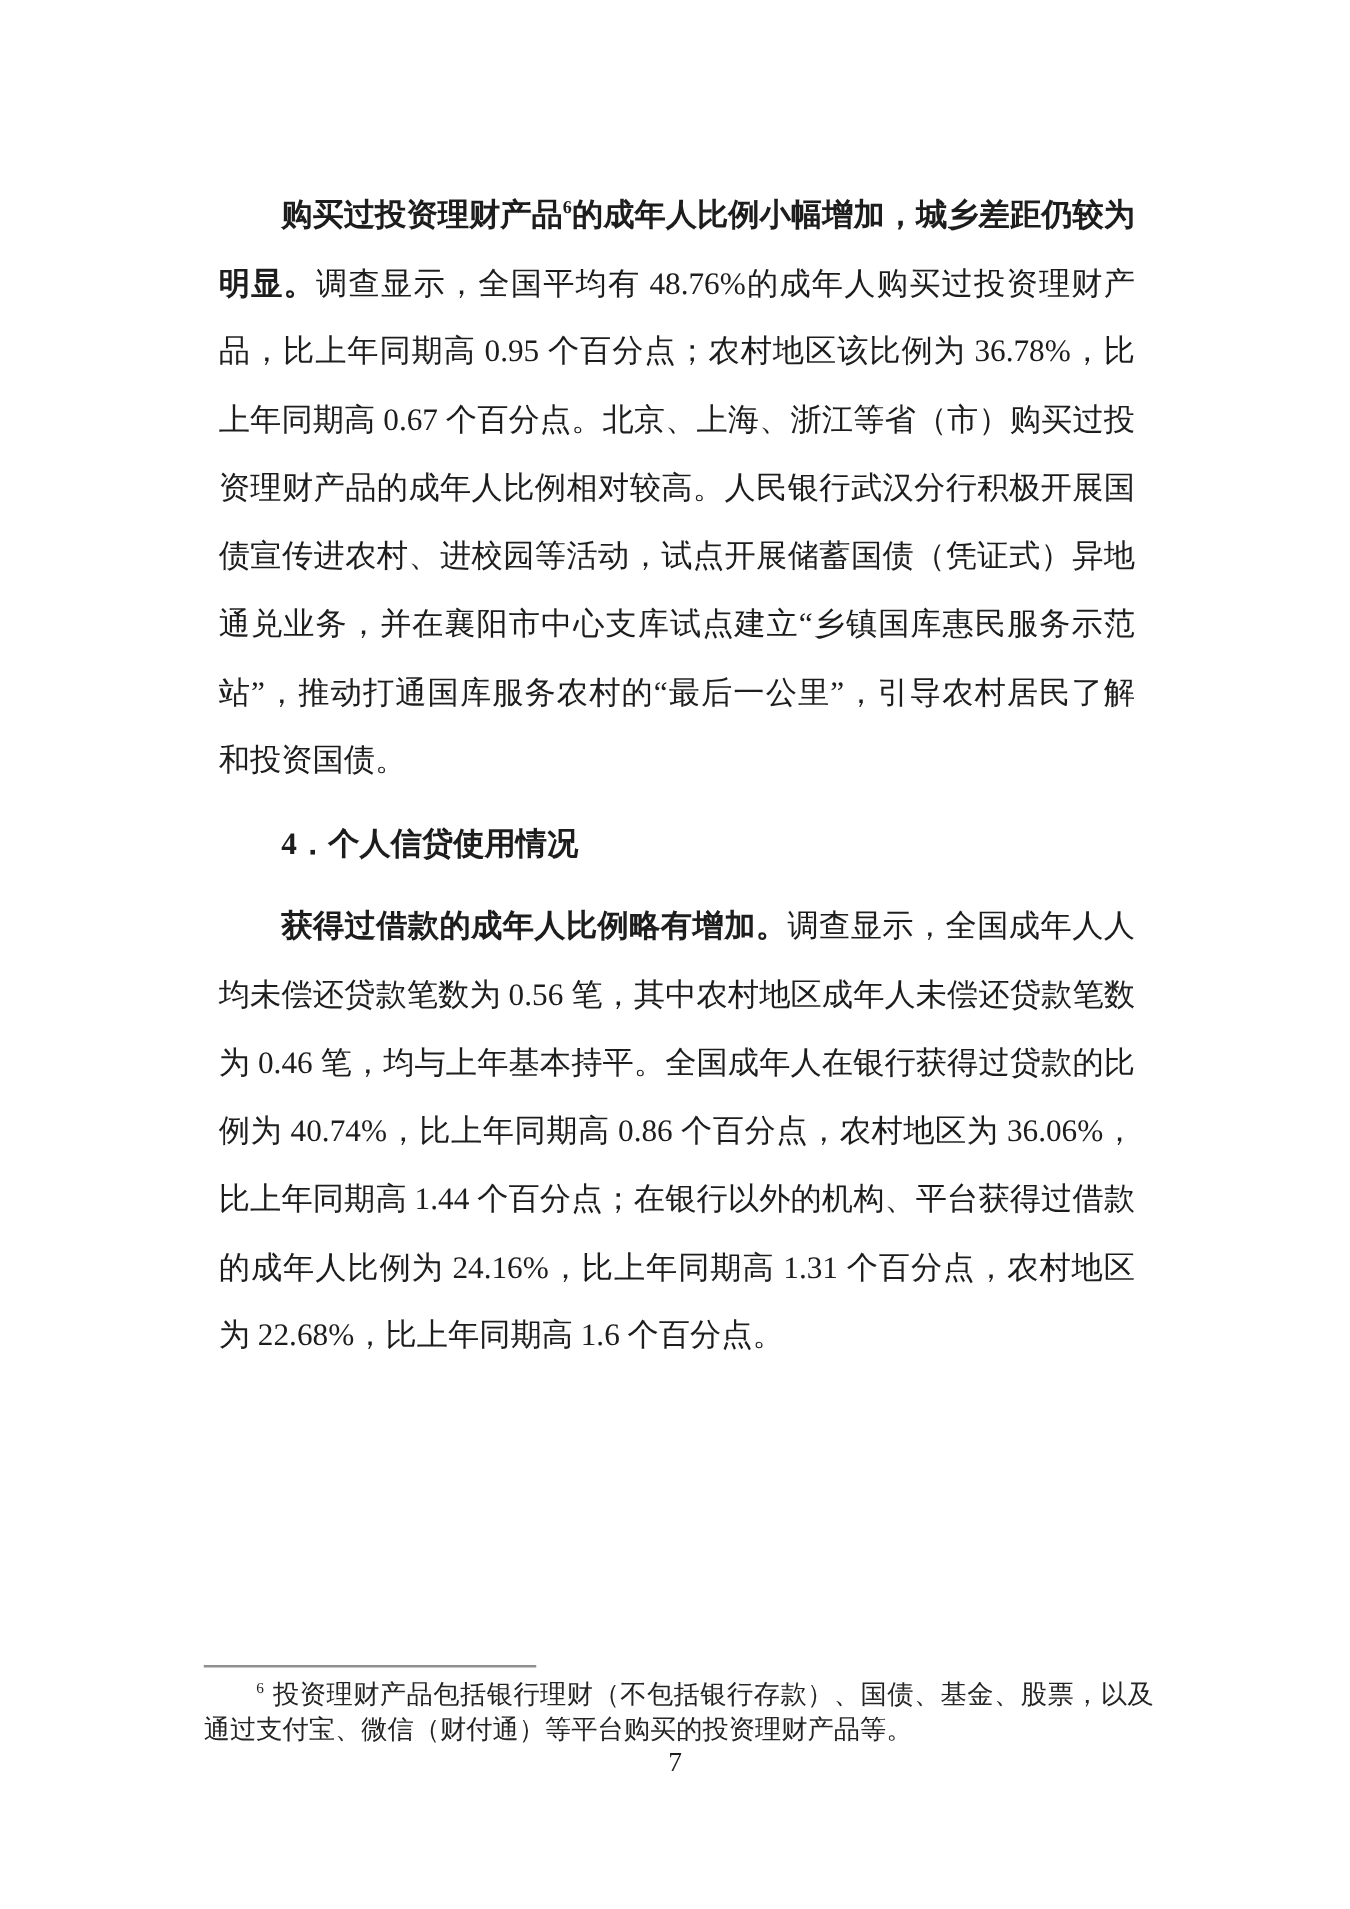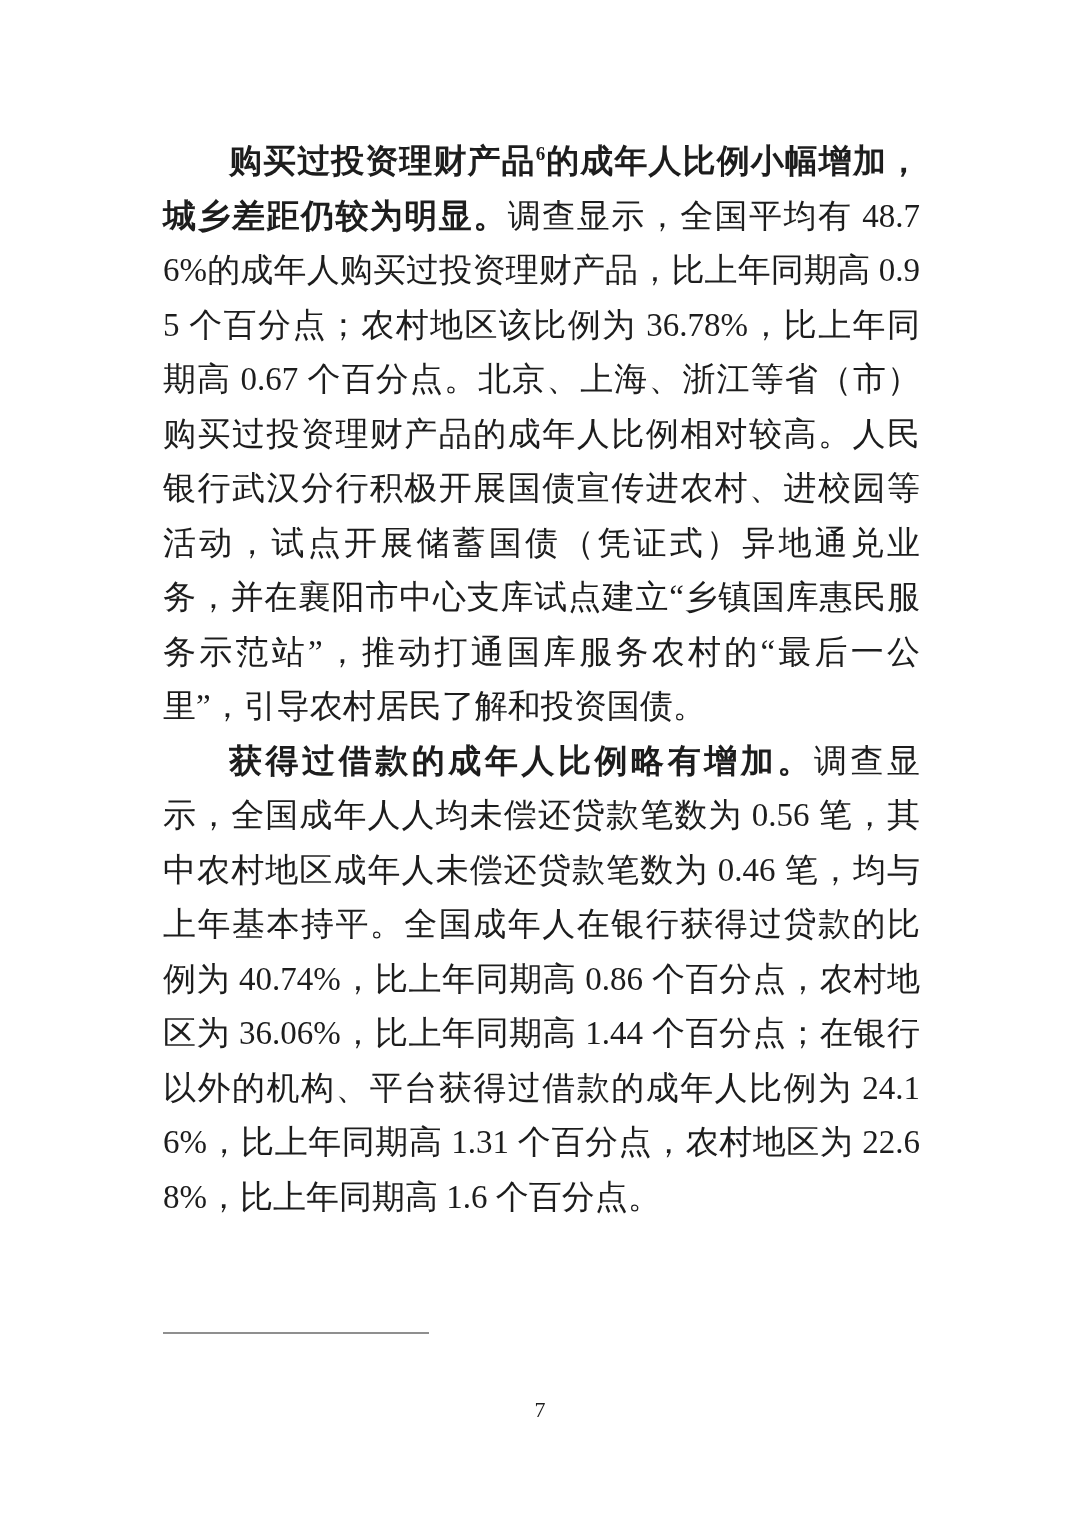--- a/index.html
+++ b/index.html
@@ -16,22 +16,22 @@
     font-family: "Liberation Serif", "DejaVu Serif", serif;
     color: #1d1d1d;
   }
   .text-block {
     position: absolute;
     left: 163px;
     top: 134px;
     width: 757px;
   }
   .para {
-    margin: 0;
-    font-size: 33px;
+    margin: 12px;
+    font-size: 25px;
     line-height: 54.5px;
     text-align: justify;
     text-justify: inter-ideograph;
     text-indent: 2em;
     word-break: break-all;
   }
   .lead {
     font-weight: 700;
   }
   .heading {
@@ -78,24 +78,26 @@
 </style>
 </head>
 <body>
 
 <div id="page">
 
   <div class="text-block">
 
     <p class="para"><span class="lead">购买过投资理财产品</span><sup class="fn-ref lead">6</sup><span class="lead">的成年人比例小幅增加，城乡差距仍较为明显。</span><span>调查显示，全国平均有 48.76%的成年人购买过投资理财产品，比上年同期高 0.95 个百分点；农村地区该比例为 36.78%，比上年同期高 0.67 个百分点。北京、上海、浙江等省（市）购买过投资理财产品的成年人比例相对较高。人民银行武汉分行积极开展国债宣传进农村、进校园等活动，试点开展储蓄国债（凭证式）异地通兑业务，并在襄阳市中心支库试点建立“乡镇国库惠民服务示范站”，推动打通国库服务农村的“最后一公里”，引导农村居民了解和投资国债。</span></p>
 
+    <p class="para heading">4．个人信贷使用情况</p>
 
     <p class="para"><span class="lead">获得过借款的成年人比例略有增加。</span><span>调查显示，全国成年人人均未偿还贷款笔数为 0.56 笔，其中农村地区成年人未偿还贷款笔数为 0.46 笔，均与上年基本持平。全国成年人在银行获得过贷款的比例为 40.74%，比上年同期高 0.86 个百分点，农村地区为 36.06%，比上年同期高 1.44 个百分点；在银行以外的机构、平台获得过借款的成年人比例为 24.16%，比上年同期高 1.31 个百分点，农村地区为 22.68%，比上年同期高 1.6 个百分点。</span></p>
 
 
   </div>
 
   <div class="footnote-sep"></div>
 
+  <div class="footnote"><sup class="fn-ref">6</sup><span>投资理财产品包括银行理财（不包括银行存款）、国债、基金、股票，以及通过支付宝、微信（财付通）等平台购买的投资理财产品等。</span></div>
 
   <div class="page-number">7</div>
 
 </div>
 
 </body></html>

